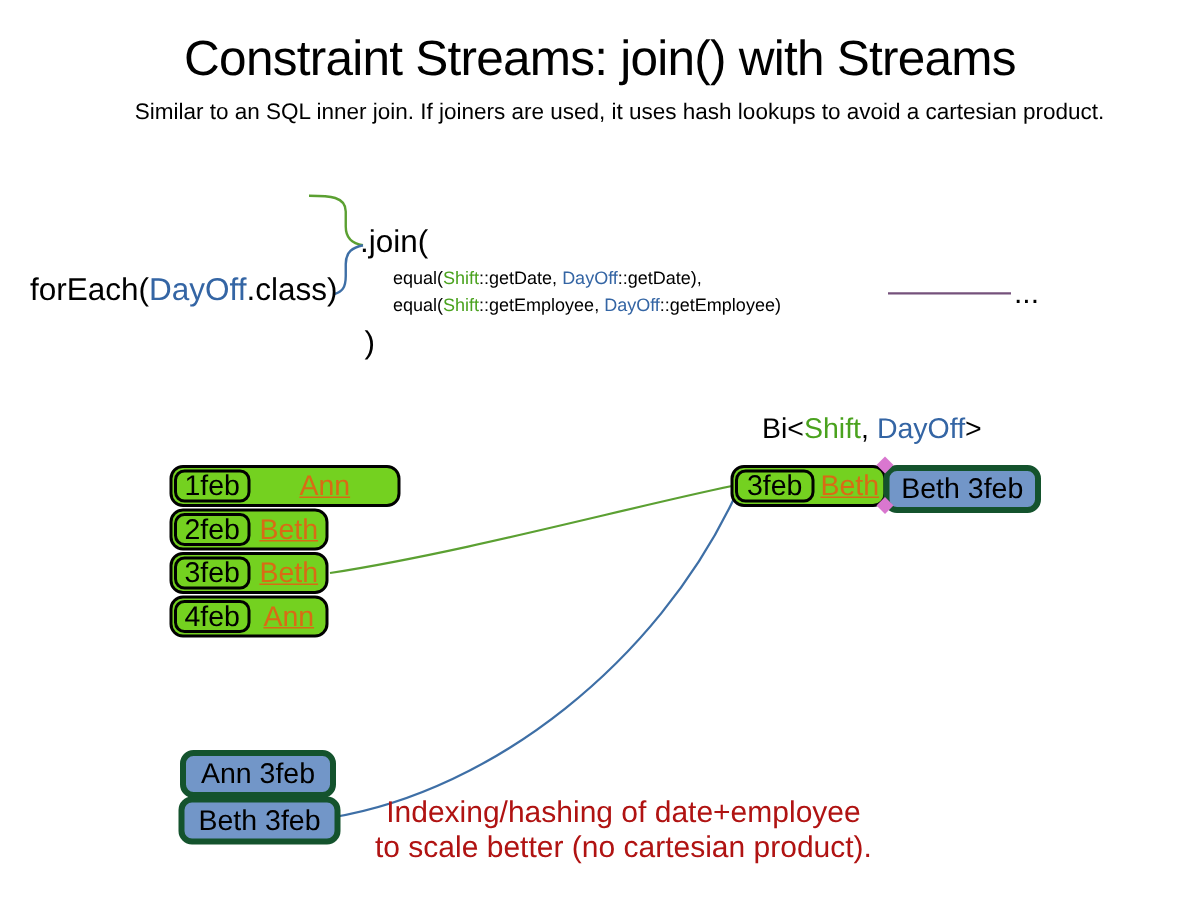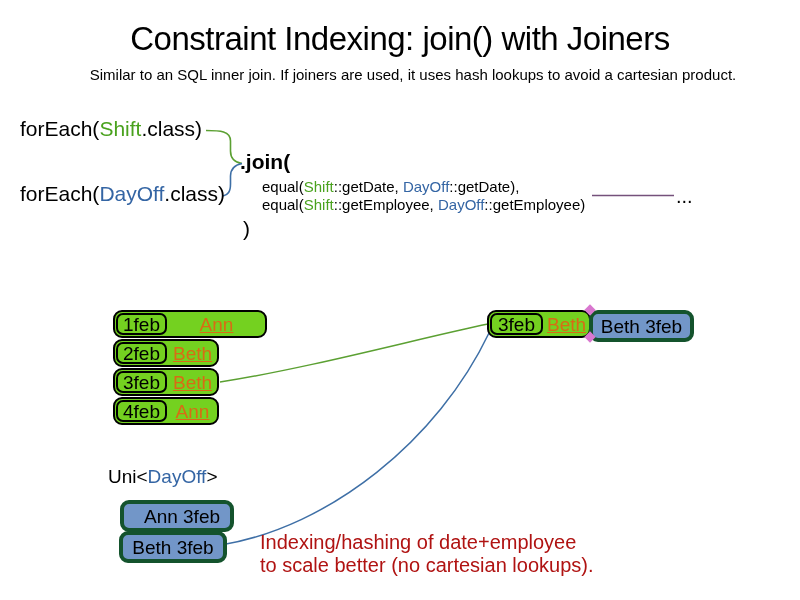--- a/index.html
+++ b/index.html
@@ -10,21 +10,21 @@
   }
   .abs { position:absolute; white-space:nowrap; }
   #connectors { position:absolute; left:0; top:0; z-index:1; pointer-events:none; }
   .layer-text { z-index:4; }
 
   .title { left:0; right:0; top:20px; text-align:center; font-size:33px;
            font-weight:400; letter-spacing:-0.5px; margin:0; }
   .subtitle { left:0; right:0; top:66px; text-align:center; font-size:15px;padding-left:26px; }
 
   .code-lg { font-size:21px; }
-  .code-sm { font-size:15px; }
+  .code-sm { font-size:12px; }
   .lbl { font-size:19px; }
 
   .green  { color:var(--green-text); }
   .blue   { color:var(--blue-text); }
   .orange { color:var(--orange-text); }
 
   .grow {
     position:absolute; width:102px; height:24px;
     background:var(--green-fill); border:2px solid #000; border-radius:9px;
     z-index:2; font-size:19px;
@@ -62,32 +62,29 @@
 <div id="canvas">
 
   <svg id="connectors" width="800" height="600">
     <path class="brace-green" d="M 206 130.5 C 220 130.5 230.5 131 230.5 141 L 230.5 151 C 230.5 159 235 162.5 242 163.5"></path>
     <path class="brace-blue" d="M 242 163.5 C 235 165 230.5 168 230.5 176 L 230.5 184 C 230.5 192 228 194.5 223 196"></path>
     <path class="joiner-line" d="M 592 195.5 L 674 195.5"></path>
     <path class="conn-green" d="M 220 382 C 310 368 420 338 488 324"></path>
     <path class="conn-blue" d="M 221 545 C 330 527 438 440 489 333"></path>
   </svg>
 
-  <h1 class="abs title layer-text">Constraint Indexing: join() with Joiners</h1>
+  <h1 class="abs title layer-text">Constraint Streams: join() with Streams</h1>
   <div class="abs subtitle layer-text">Similar to an SQL inner join. If joiners are used, it uses hash lookups to avoid a cartesian product.</div>
 
-  <div class="abs code-lg layer-text" style="left:20px; top:117px;">
-    <span>forEach(</span><span class="green">Shift</span><span>.class)</span>
-  </div>
 
   <div class="abs code-lg layer-text" style="left:20px; top:182px;">
     <span>forEach(</span><span class="blue">DayOff</span><span>.class)</span>
   </div>
 
-  <div class="abs code-lg layer-text" style="left:240px; top:150px;font-weight:bold;">.join(</div>
+  <div class="abs code-lg layer-text" style="left:240px; top:150px;">.join(</div>
 
   <div class="abs code-sm layer-text" style="left:262px; top:178px;">
     <span>equal(</span><span class="green">Shift</span><span>::getDate, </span><span class="blue">DayOff</span><span>::getDate),</span>
   </div>
 
   <div class="abs code-sm layer-text" style="left:262px; top:196px;">
     <span>equal(</span><span class="green">Shift</span><span>::getEmployee, </span><span class="blue">DayOff</span><span>::getEmployee)</span>
   </div>
 
   <div class="abs code-lg layer-text" style="left:243px; top:217px;">)</div>
@@ -105,34 +102,34 @@
   </div>
   <div class="grow" style="left:113px; top:368px;">
     <span class="datebox">3feb</span>
     <span class="namecell orange">Beth</span>
   </div>
   <div class="grow" style="left:113px; top:397px;">
     <span class="datebox">4feb</span>
     <span class="namecell orange">Ann</span>
   </div>
 
+  <div class="abs lbl layer-text" style="left:508px; top:276px;">
+    <span>Bi&lt;</span><span class="green">Shift</span><span>, </span><span class="blue">DayOff</span><span>&gt;</span>
+  </div>
 
   <div class="grow" style="left:487px; top:310px; width:100px;">
     <span class="datebox" style="width:49px;">3feb</span>
     <span class="namecell orange" style="left:55px;">Beth</span>
   </div>
   <div class="bluebox" style="left:589px; top:310px; width:97px;">Beth 3feb</div>
   <div class="diamond" style="left:586px; top:306px;"></div>
   <div class="diamond" style="left:586px; top:333px;"></div>
 
-  <div class="abs lbl layer-text" style="left:108px; top:466px;">
-    <span>Uni&lt;</span><span class="blue">DayOff</span><span>&gt;</span>
-  </div>
 
-  <div class="bluebox" style="left:120px; top:500px; width:96px;padding-left:10px;">Ann 3feb</div>
+  <div class="bluebox" style="left:120px; top:500px; width:96px;">Ann 3feb</div>
   <div class="bluebox" style="left:119px; top:531px; width:100px;">Beth 3feb</div>
 
-  <div class="abs note layer-text" style="left:260px; top:531px;">
+  <div class="abs note layer-text" style="left:250px; top:531px;text-align:center;">
     <div>Indexing/hashing of date+employee</div>
-    <div>to scale better (no cartesian lookups).</div>
+    <div>to scale better (no cartesian product).</div>
   </div>
 
 </div>
 
 </body></html>

